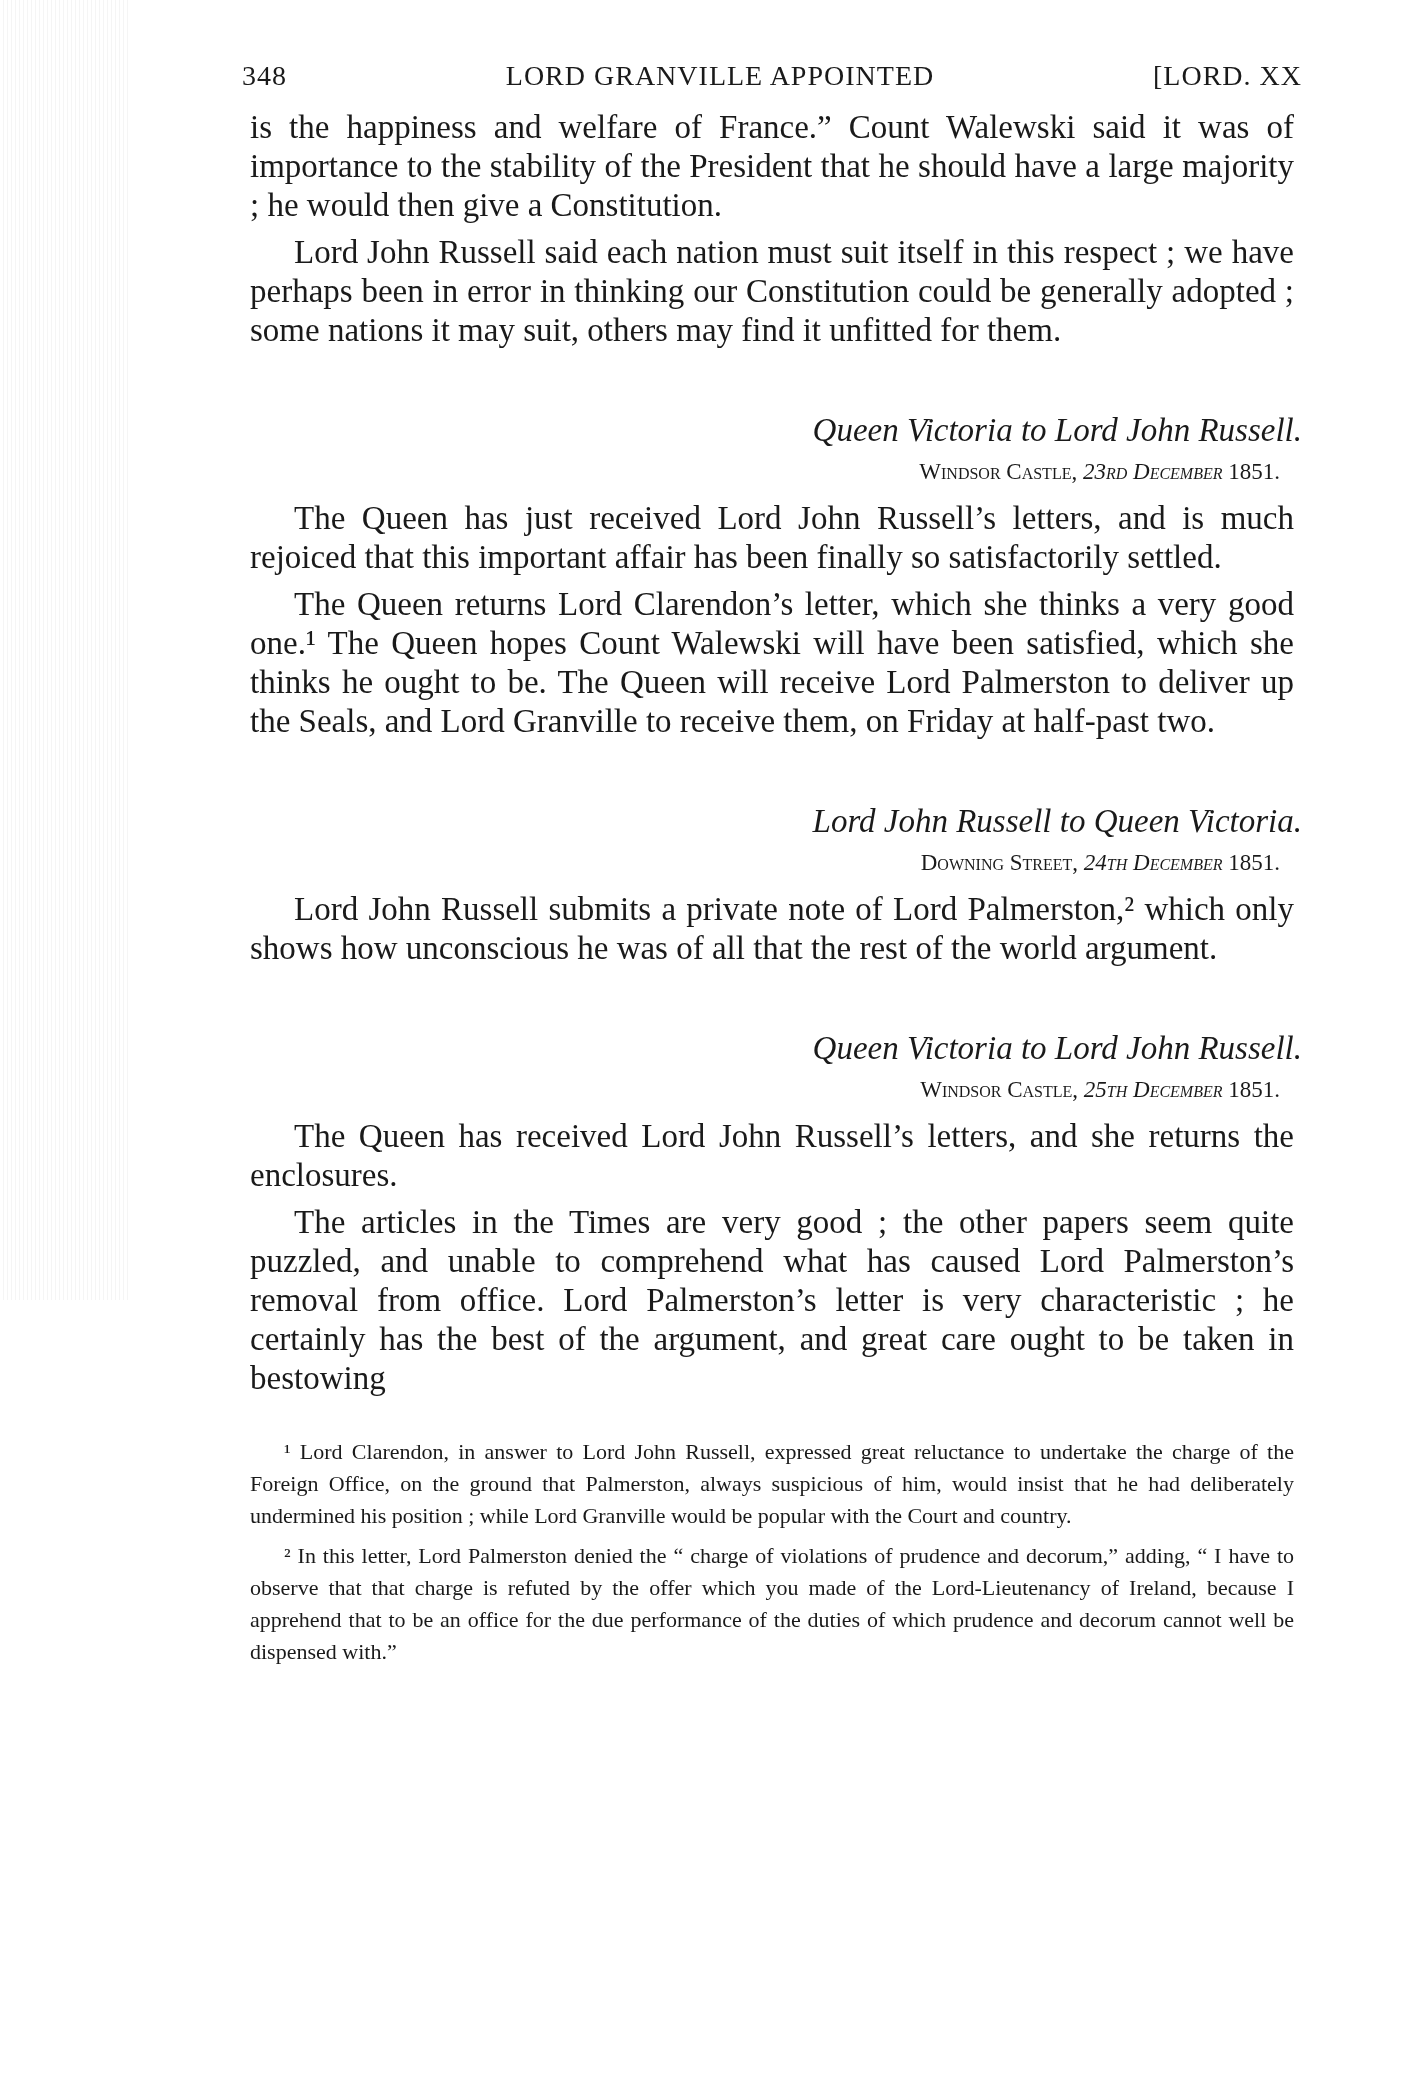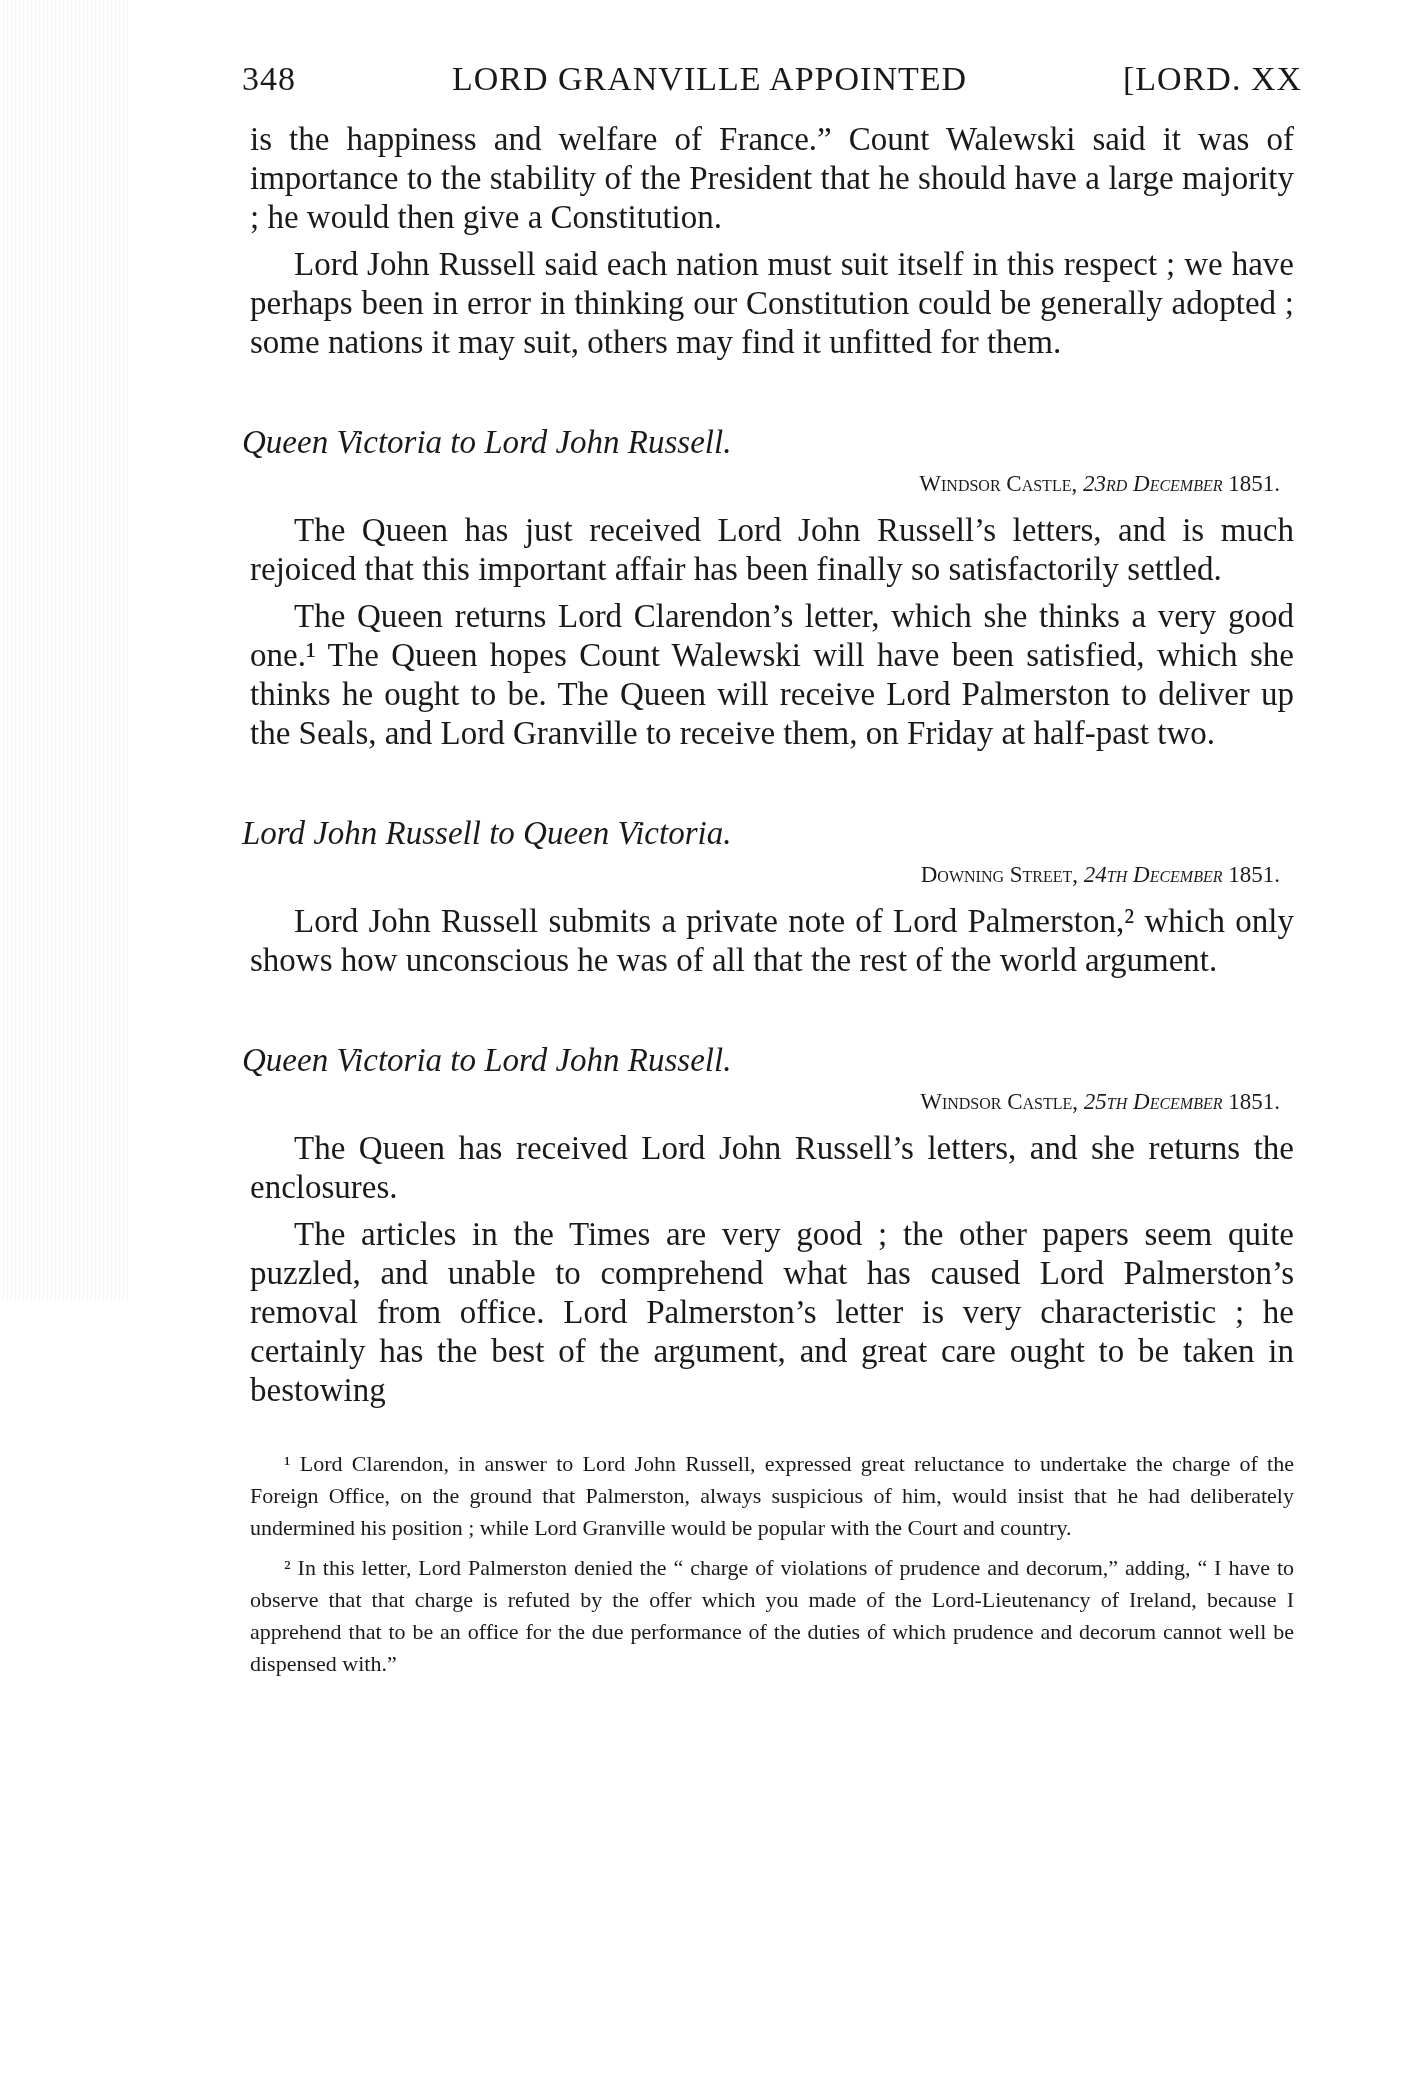--- a/index.html
+++ b/index.html
@@ -1,22 +1,22 @@
 <!DOCTYPE html>
 <html><head>
 <meta charset="utf-8">
 <style>
 html,body{margin:0;padding:0;background:#fff;}
 body{width:1408px;height:2093px;position:relative;overflow:hidden;font-family:"Liberation Serif","DejaVu Serif",serif;color:#1a1a1a;}
 .edge{position:absolute;left:0;top:0;width:130px;height:1300px;background:repeating-linear-gradient(90deg,#fff 0 3px,#eee 3px 4px);opacity:.6;}
 .page{position:absolute;left:242px;top:60px;width:1060px;}
-.header{display:flex;justify-content:space-between;font-size:34px;letter-spacing:1px;margin-bottom:22px;text-align:center;}
+.header{display:flex;justify-content:space-between;font-size:28px;letter-spacing:1px;margin-bottom:16px;text-align:center;}
 p{margin:8px;font-size:33px;line-height:39px;text-align:justify;}
 p.ind{text-indent:44px;}
-.title{font-style:italic;text-align:left;font-size:33px;margin:62px 0 10px;}
+.title{font-style:italic;text-align:right;font-size:33px;margin:62px 0 10px;}
 .dateline{text-align:right;font-size:23px;margin-bottom:14px;padding-right:22px;font-variant:small-caps;}
 .dateline i{font-style:italic;}
 .fn{margin-top:38px;font-size:22px;line-height:24px;}
 .fn p{font-size:22px;line-height:32px;text-indent:34px;}
 </style>
 </head>
 <body>
 
 <div class="edge"></div>
 <div class="page">

